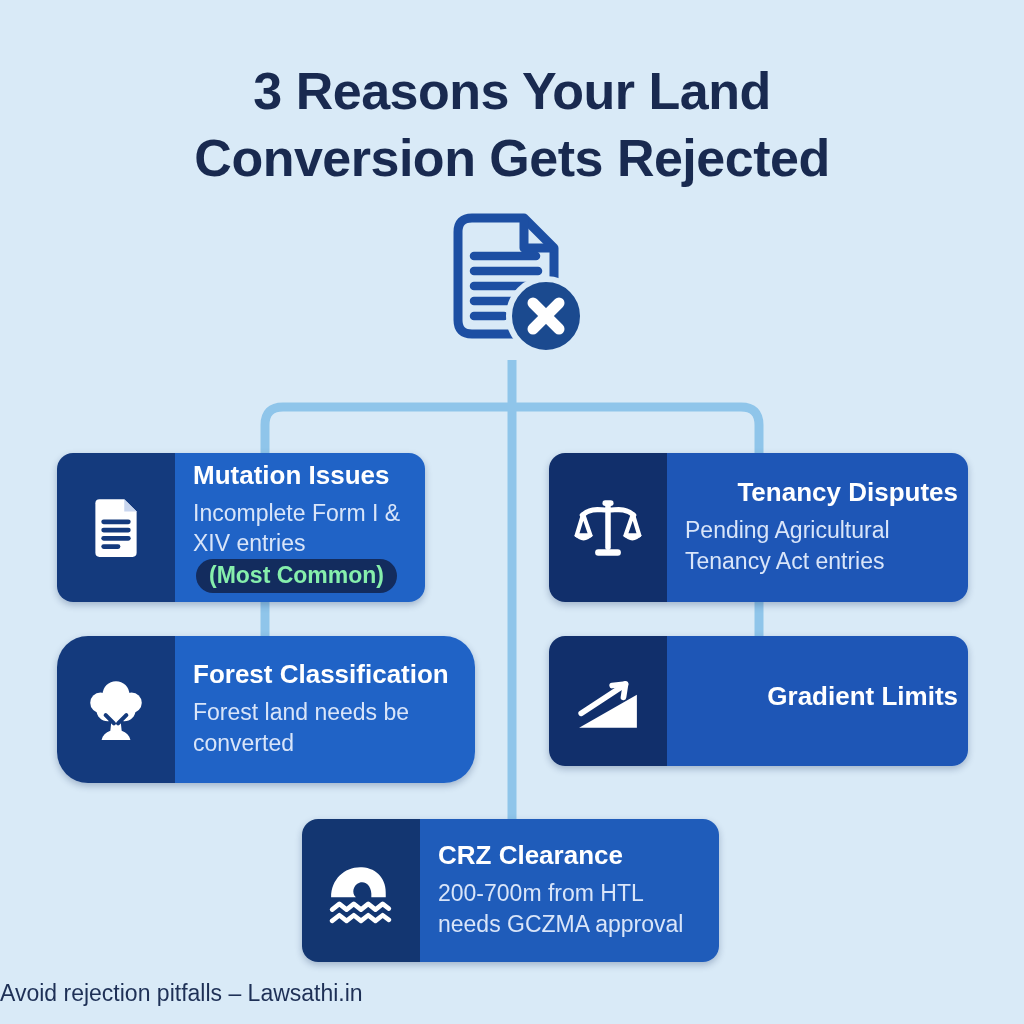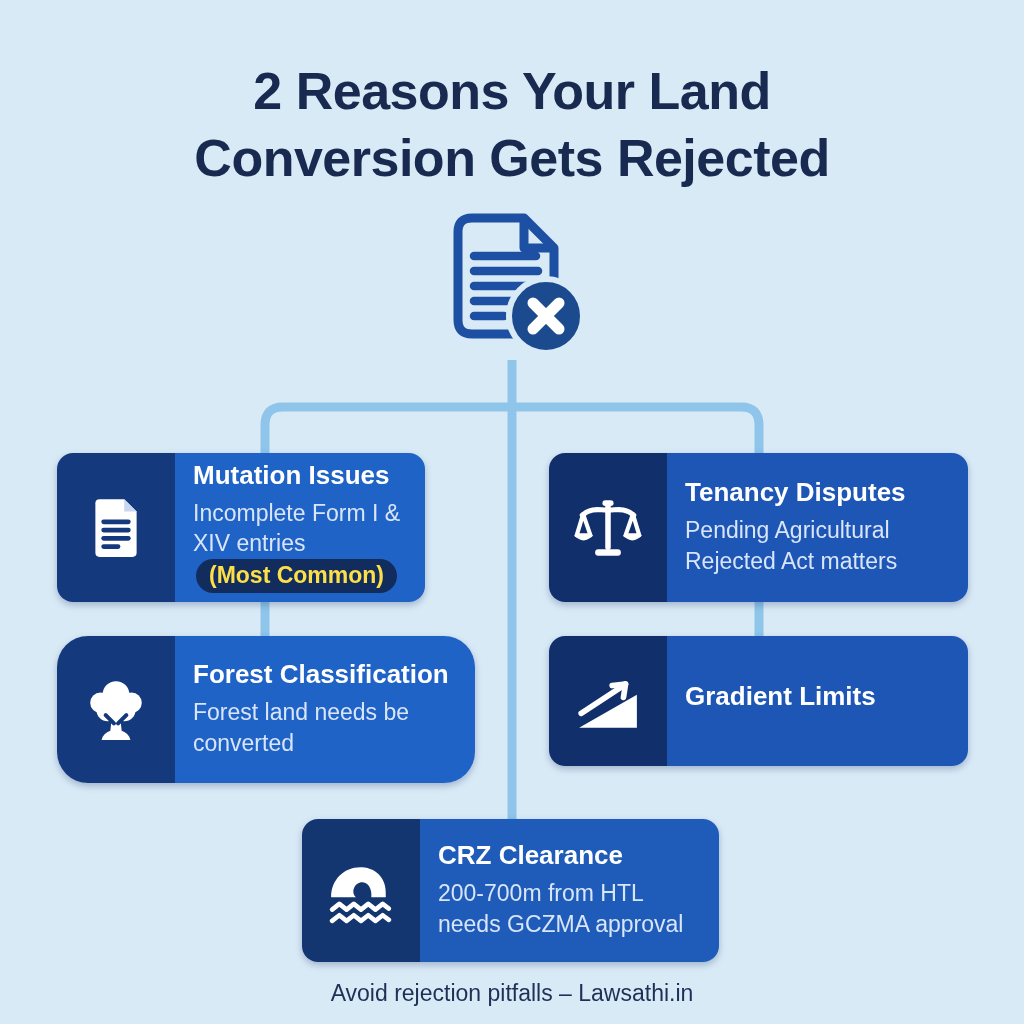--- a/index.html
+++ b/index.html
@@ -21,45 +21,45 @@
   }
   .panel{
     width:118px;flex:0 0 118px;display:flex;align-items:center;justify-content:center;
     background:#143a7d;
   }
   .body{
     flex:1;display:flex;flex-direction:column;justify-content:center;
     background:#2063c6;color:#fff;padding:10px 10px 12px 18px;
   }
   .card.right .panel{background:#112f6b;}
-  .card.right .body{background:#1e56b6;}
+  .card.right .body{background:#1e56b6;align-items:flex-end;}
   .card.bottom .panel{background:#133671;}
   .card.bottom .body{background:#1f5cba;}
   .card-title{font-size:26px;font-weight:bold;margin-bottom:7px;color:#ffffff;}
   .card-sub{font-size:23px;line-height:1.33;color:#d9e5f9;}
   .badge{
-    display:inline-block;background:#132c5e;color:#fde047;font-weight:bold;
+    display:inline-block;background:#132c5e;color:#86efac;font-weight:bold;
     border-radius:999px;padding:1px 13px 3px;margin-left:3px;white-space:nowrap;
   }
   .footer{
-    position:absolute;top:980px;left:0;width:1024px;text-align:center;
+    position:absolute;top:980px;left:0;width:1024px;text-align:left;
     color:#1e3056;font-size:23px;
   }
   
   #card-0{left:57px;top:453px;width:368px;height:149px;}
   #card-1{left:549px;top:453px;width:419px;height:149px;}
   #card-2{left:57px;top:636px;width:418px;height:147px;border-radius:31px;}
   #card-3{left:549px;top:636px;width:419px;height:130px;}
   #card-4{left:302px;top:819px;width:417px;height:143px;}
 </style>
 </head>
 <body>
 
 <div class="title">
-  <div>2 Reasons Your Land</div>
+  <div>3 Reasons Your Land</div>
   <div>Conversion Gets Rejected</div>
 </div>
 
 <svg class="connectors" width="1024" height="1024" viewBox="0 0 1024 1024">
   <g fill="none" stroke="#8fc5ea" stroke-width="9">
     <path d="M512 360 V824"></path>
     <path d="M512 407 H283 Q265 407 265 425 V640"></path>
     <path d="M512 407 H741 Q759 407 759 425 V640"></path>
   </g>
 </svg>
@@ -112,21 +112,21 @@
       <path d="M8 20 C20 10 30 16 36 14 C42 16 52 10 64 20" fill="none" stroke="#ffffff" stroke-width="5.5" stroke-linecap="round"></path>
       <path d="M9 19 L2 42 L17 42 Z" fill="none" stroke="#ffffff" stroke-width="4.5" stroke-linejoin="round"></path>
       <path d="M-1 42 Q9.5 53 20 42 Z" fill="#ffffff"></path>
       <path d="M63 19 L55 42 L70 42 Z" fill="none" stroke="#ffffff" stroke-width="4.5" stroke-linejoin="round"></path>
       <path d="M52 42 Q62.5 53 73 42 Z" fill="#ffffff"></path>
       <rect x="22" y="57" width="28" height="7" rx="3.5" fill="#ffffff"></rect>
     </svg>
   </div>
   <div class="body">
     <div class="card-title">Tenancy Disputes</div>
-    <div class="card-sub">Pending Agricultural Rejected Act matters</div>
+    <div class="card-sub">Pending Agricultural Tenancy Act entries</div>
   </div>
 </div>
 
 <div class="card" id="card-2">
   <div class="panel">
     <svg width="66" height="66" viewBox="0 0 64 64">
       <g fill="#ffffff">
         <circle cx="32" cy="17" r="13"></circle>
         <circle cx="17" cy="25" r="10"></circle>
         <circle cx="47" cy="25" r="10"></circle>

